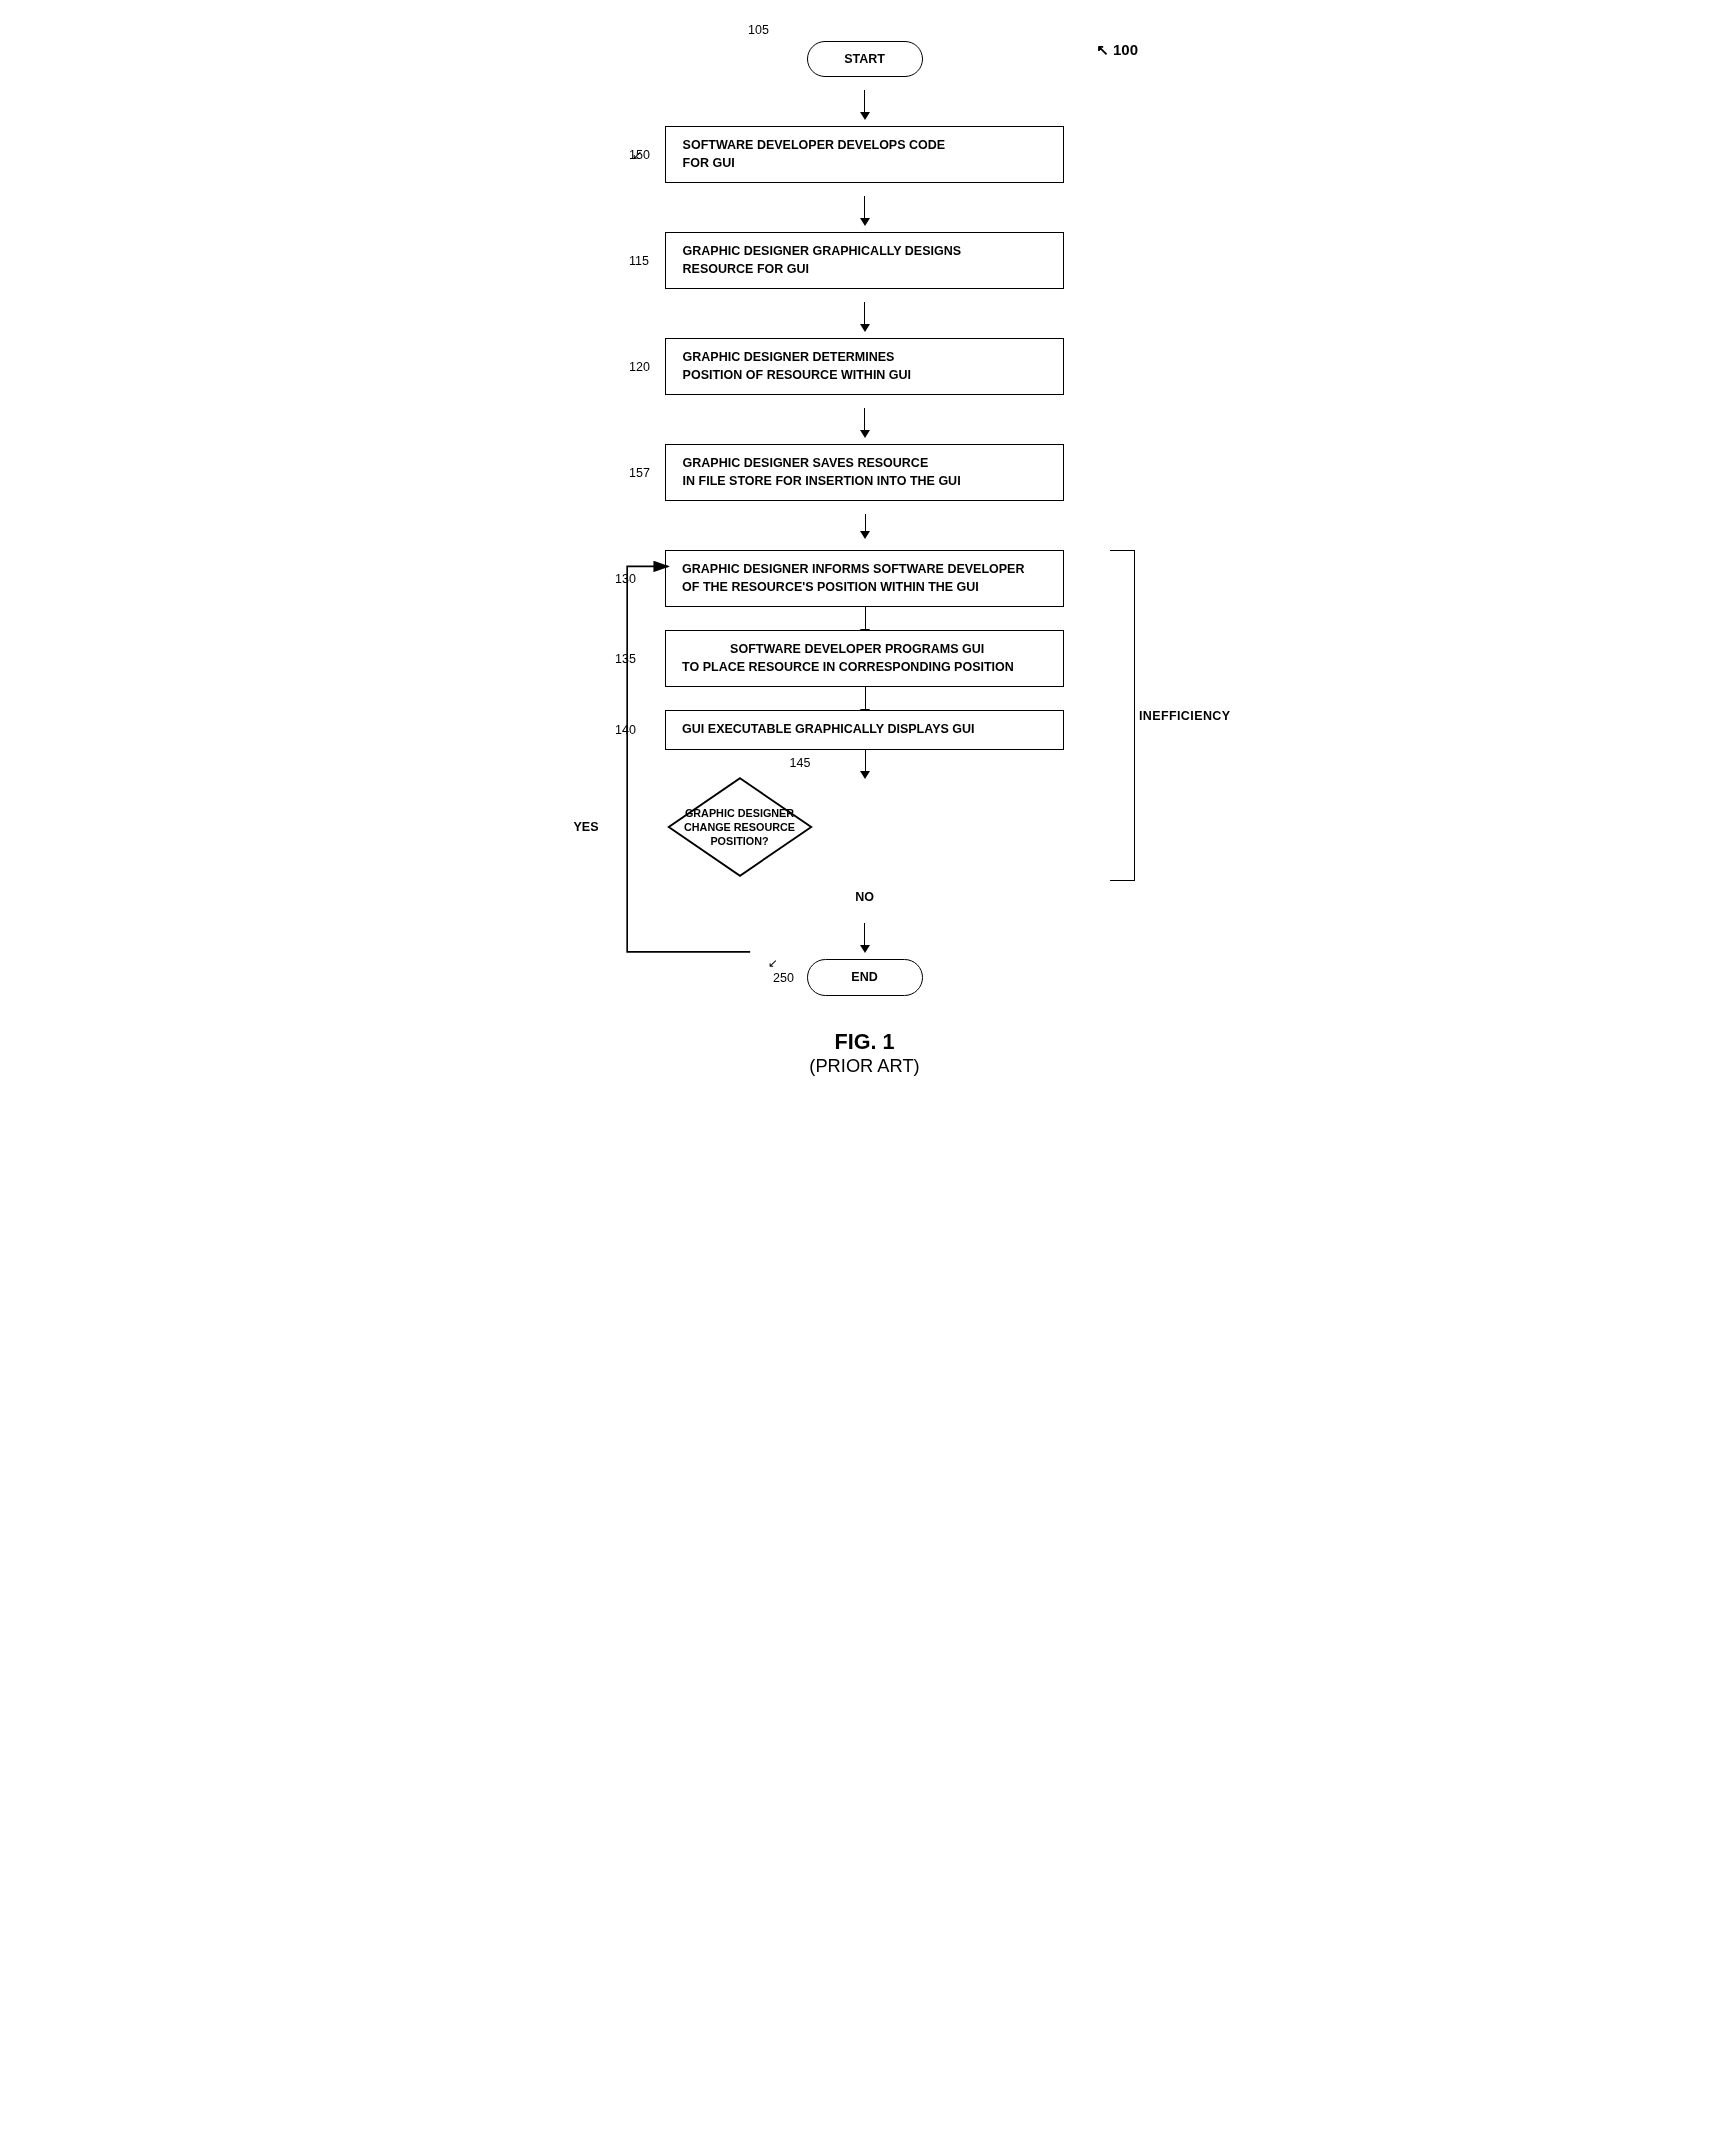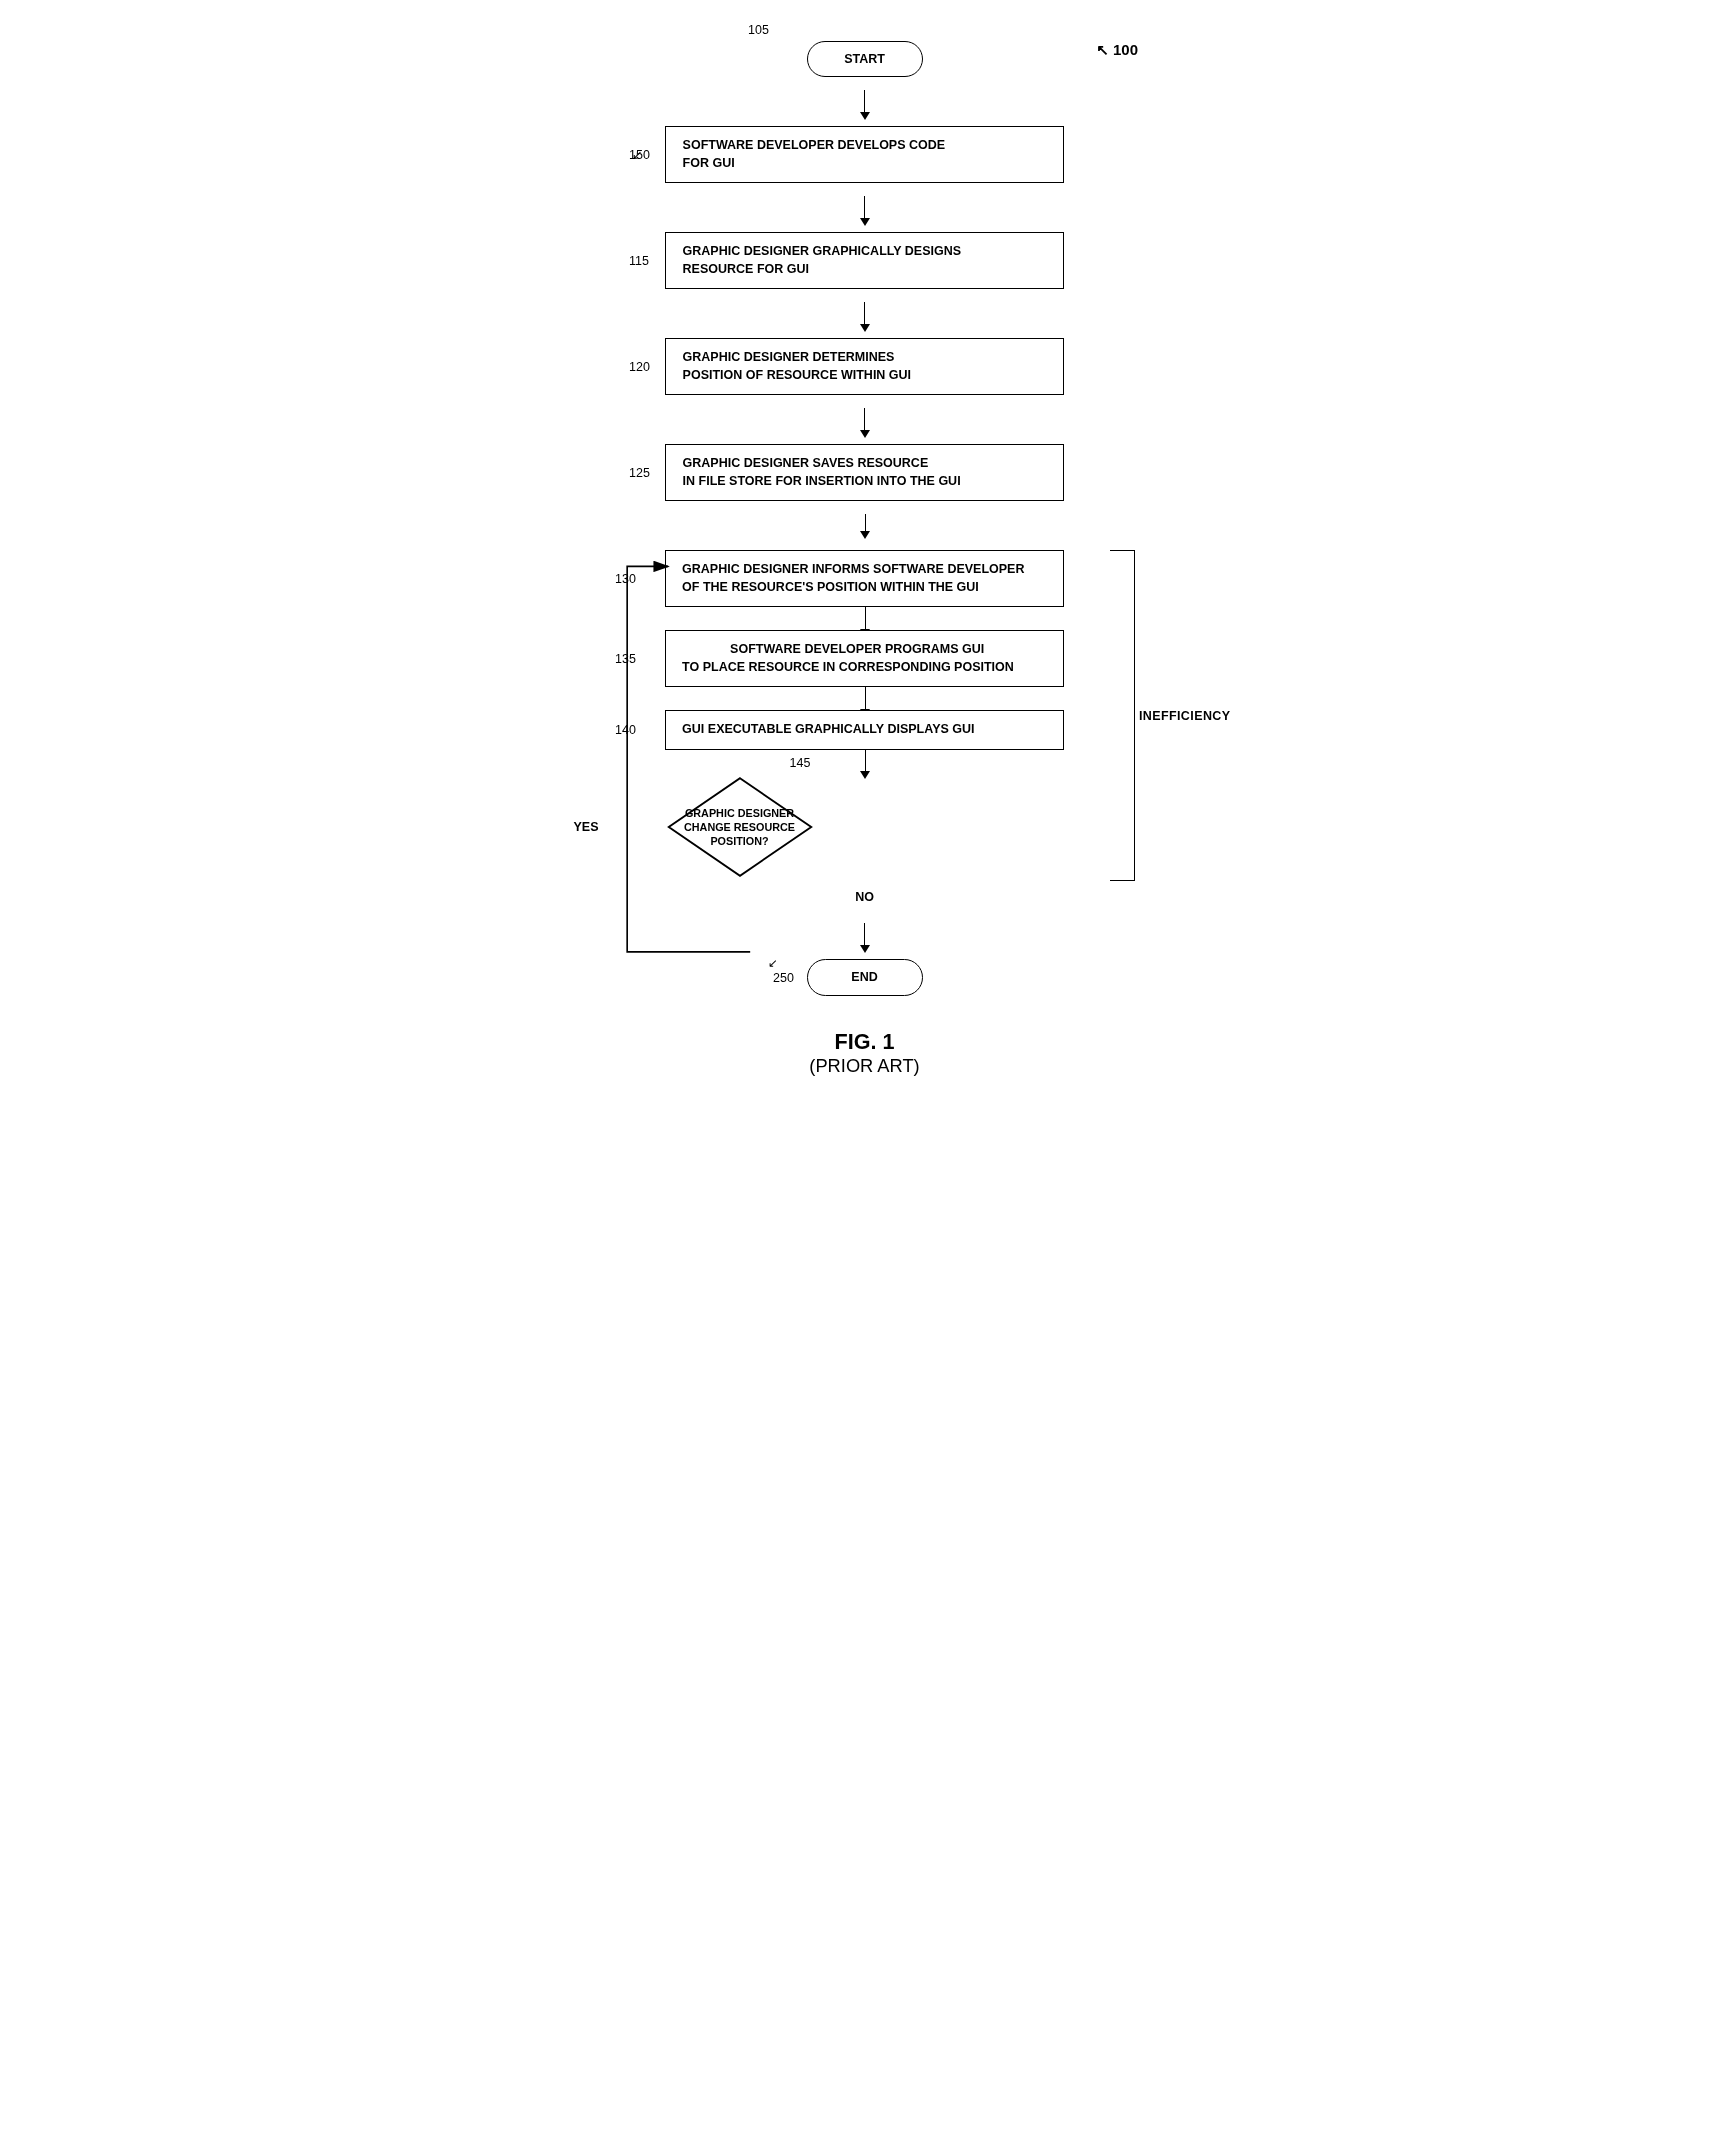--- a/index.html
+++ b/index.html
@@ -174,21 +174,21 @@
       <div style="position:absolute; left:80px; font-size:12.5px;">120</div>
       <div class="box">
         <span style="white-space:pre-line;">GRAPHIC DESIGNER DETERMINES
 POSITION OF RESOURCE WITHIN GUI</span>
       </div>
     </div>
 
     <div class="arrow-down"></div>
 
     <div class="node-row">
-      <div style="position:absolute; left:80px; font-size:12.5px;">125</div>
+      <div style="position:absolute; left:80px; font-size:12.5px;">157</div>
       <div class="box">
         <span style="white-space:pre-line;">GRAPHIC DESIGNER SAVES RESOURCE
 IN FILE STORE FOR INSERTION INTO THE GUI</span>
       </div>
     </div>
 
     <div style="position:relative; width:399px; height:23px; margin:0 auto;">
 
       <div style="position:absolute; left:50%; top:0; width:1.7px; height:23px; background:#000;"></div>
       <div style="position:absolute; left:50%; top:16.6px; border-left:5.8px solid transparent; border-right:5.8px solid transparent; border-top:8.3px solid #000; transform:translateX(-50%);"></div>

